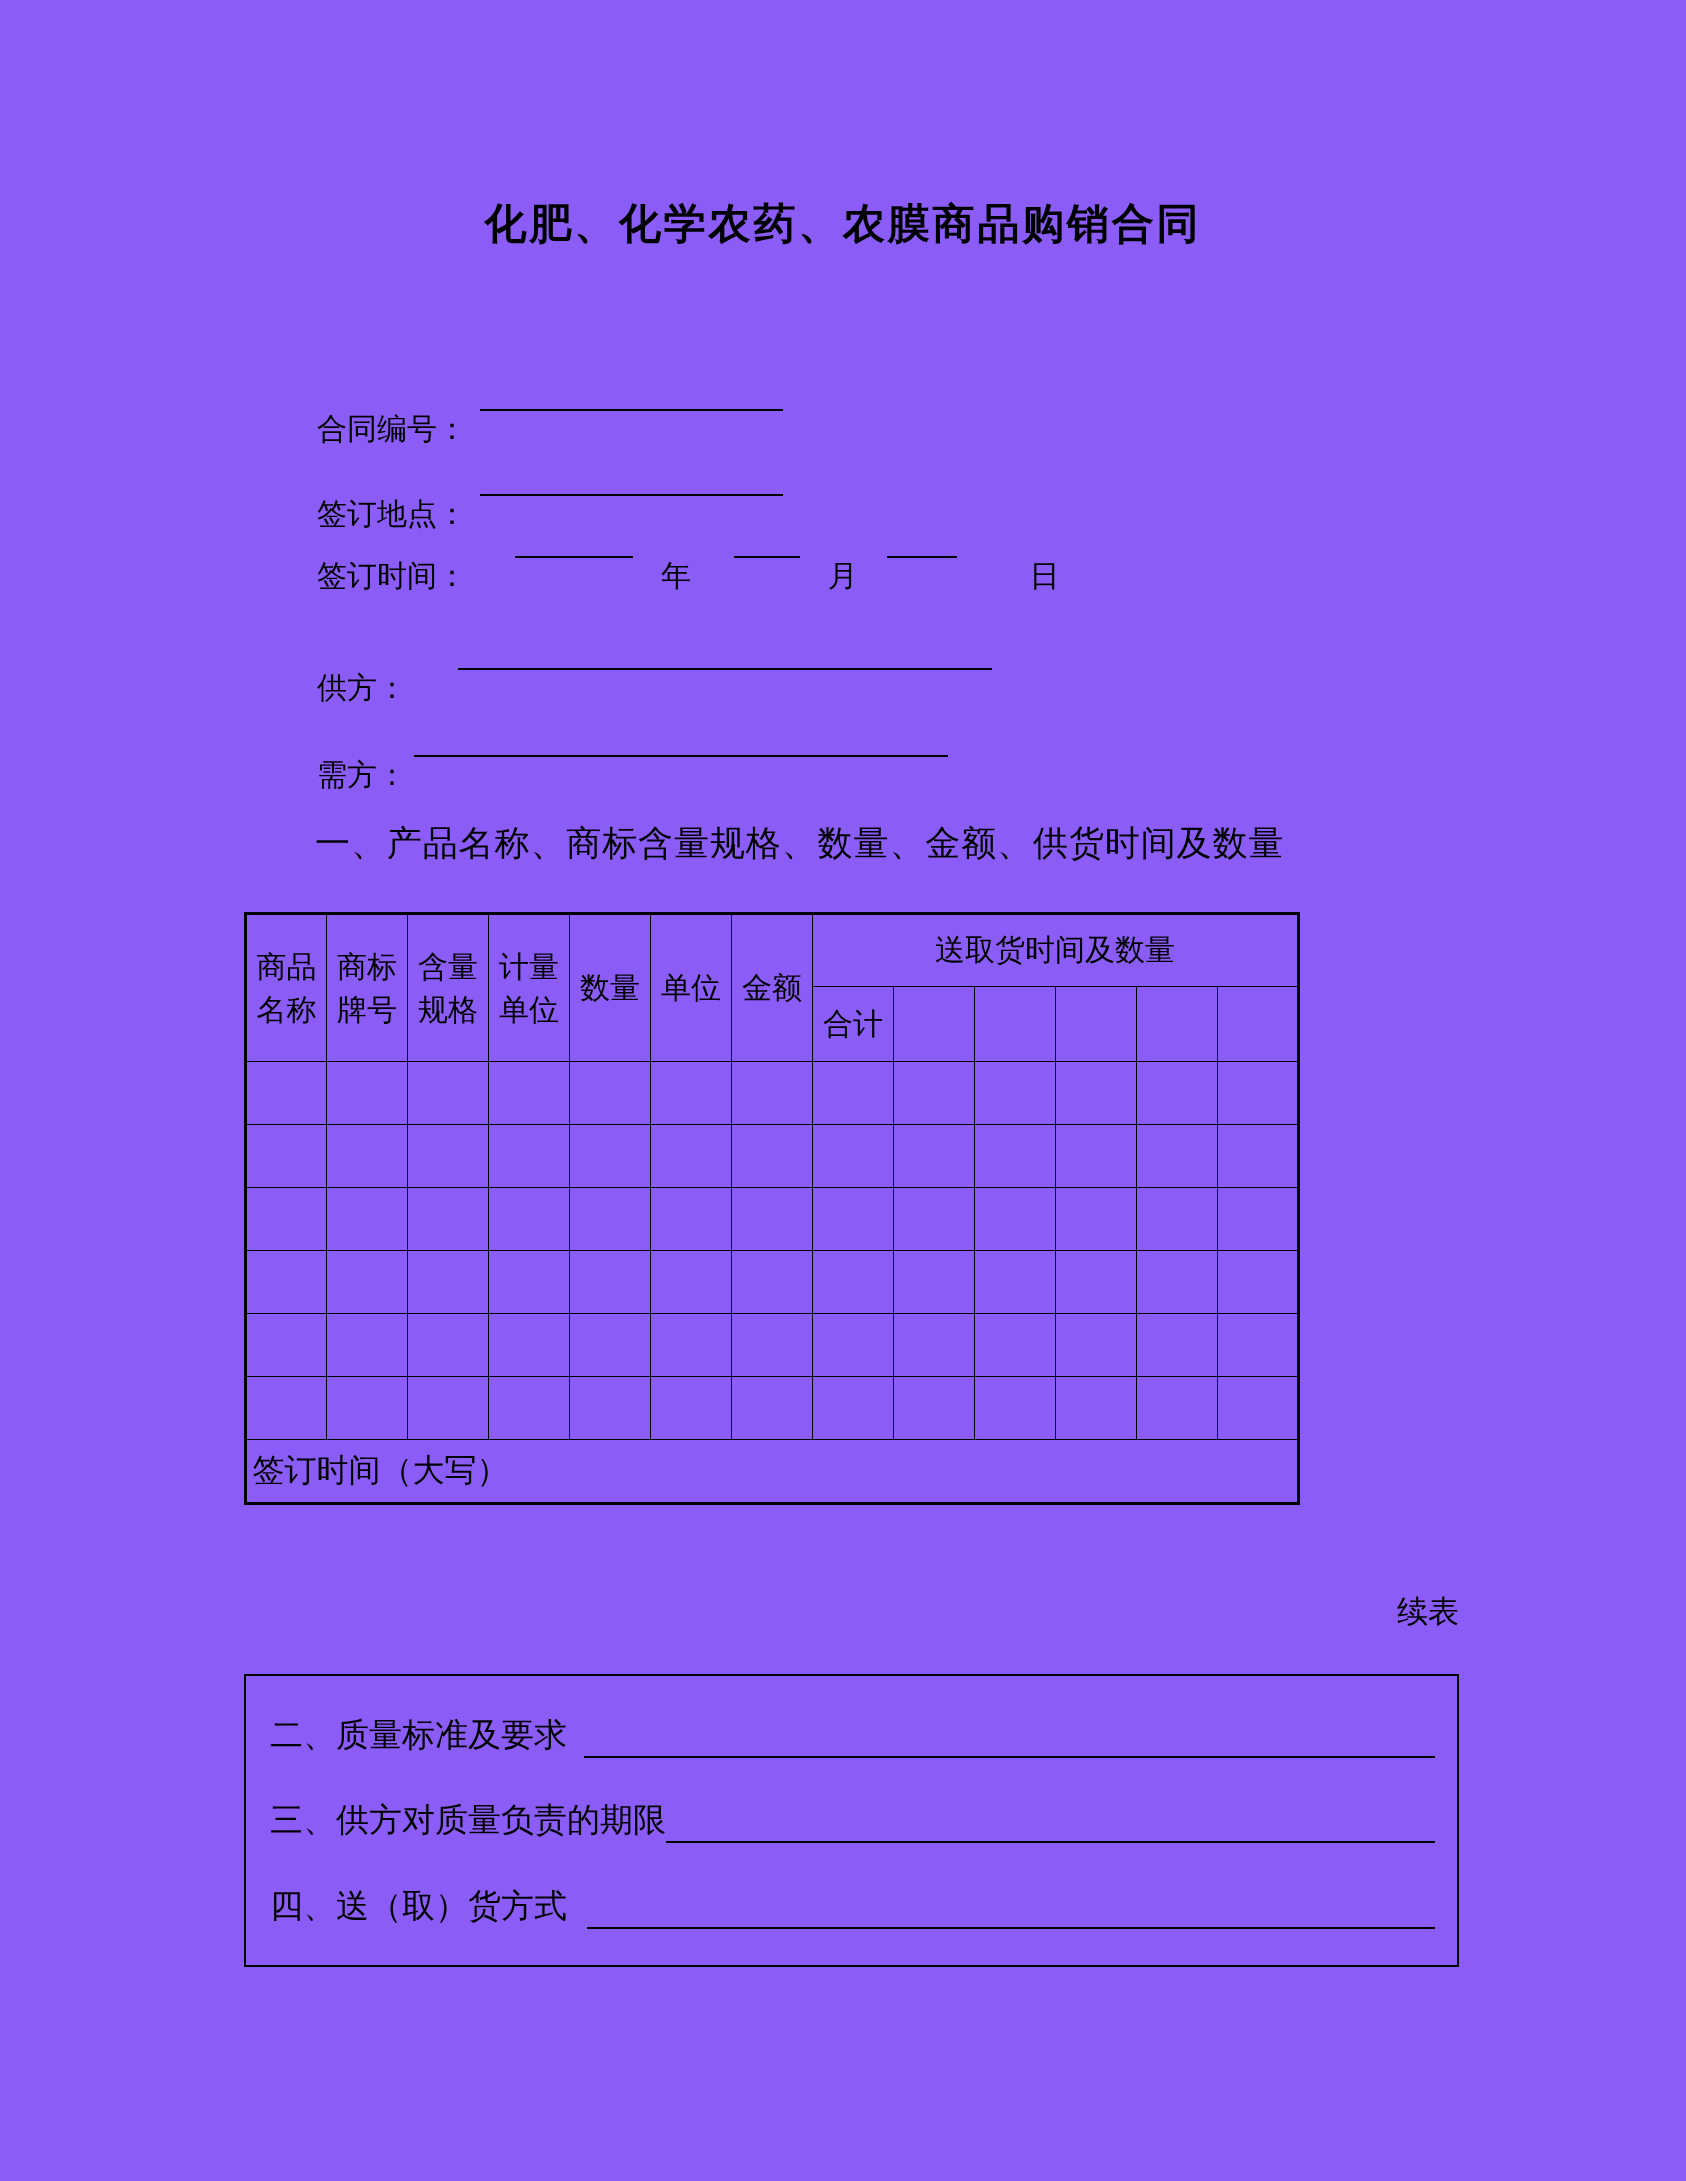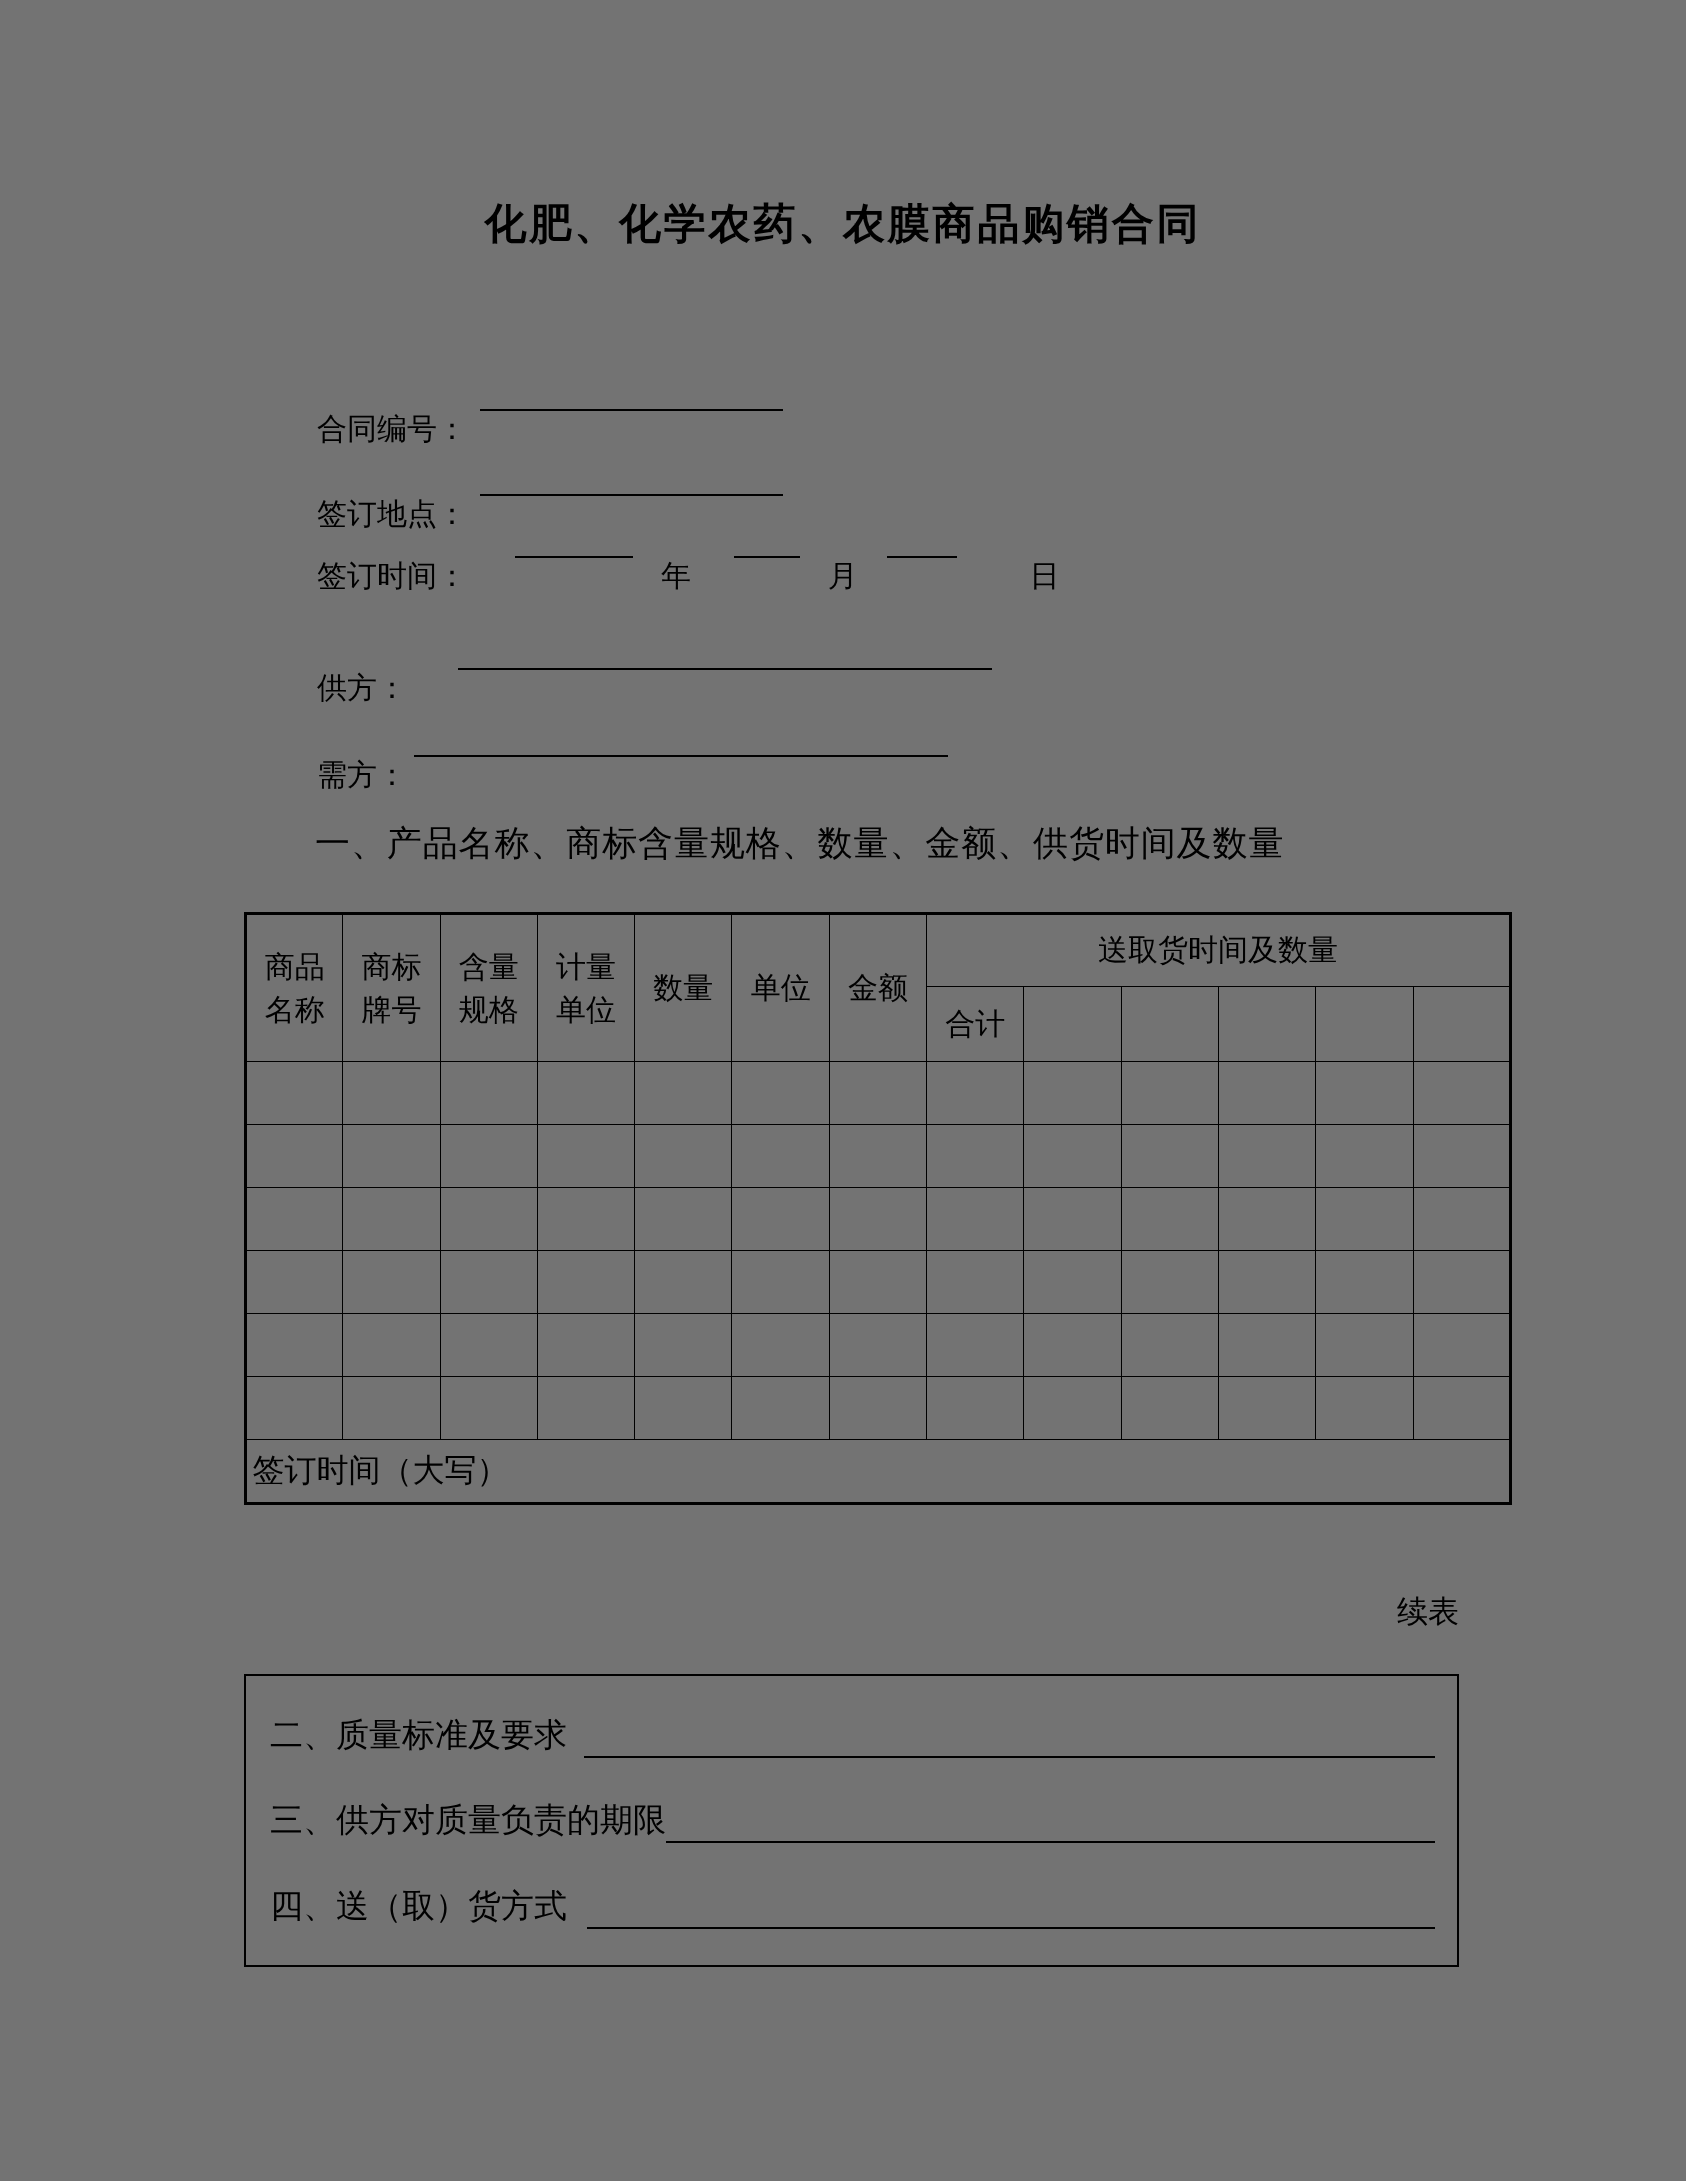--- a/index.html
+++ b/index.html
@@ -4,21 +4,21 @@
 <style>
   html, body {
     margin: 0;
     padding: 0;
     background: #ffffff;
   }
   .page {
     position: relative;
     width: 1686px;
     height: 2182px;
-    background: #737373;
+    background: #8b5cf6;
     color: #000000;
     font-family: "Liberation Serif", "DejaVu Serif", serif;
     overflow: hidden;
   }
   .doc-title {
     position: absolute;
     top: 196px;
     left: 0;
     width: 100%;
     text-align: center;
@@ -60,21 +60,21 @@
     top: 820px;
     font-size: 35px;
     letter-spacing: 0.9px;
     white-space: nowrap;
   }
   
   .products-table {
     position: absolute;
     left: 244px;
     top: 912px;
-    width: 1268px;
+    width: 1056px;
     border-collapse: collapse;
     table-layout: fixed;
     border: 3.7px solid #000;
     font-size: 30px;
   }
   .products-table th,
   .products-table td {
     border: 1.8px solid #000;
     padding: 0;
     font-weight: normal;

